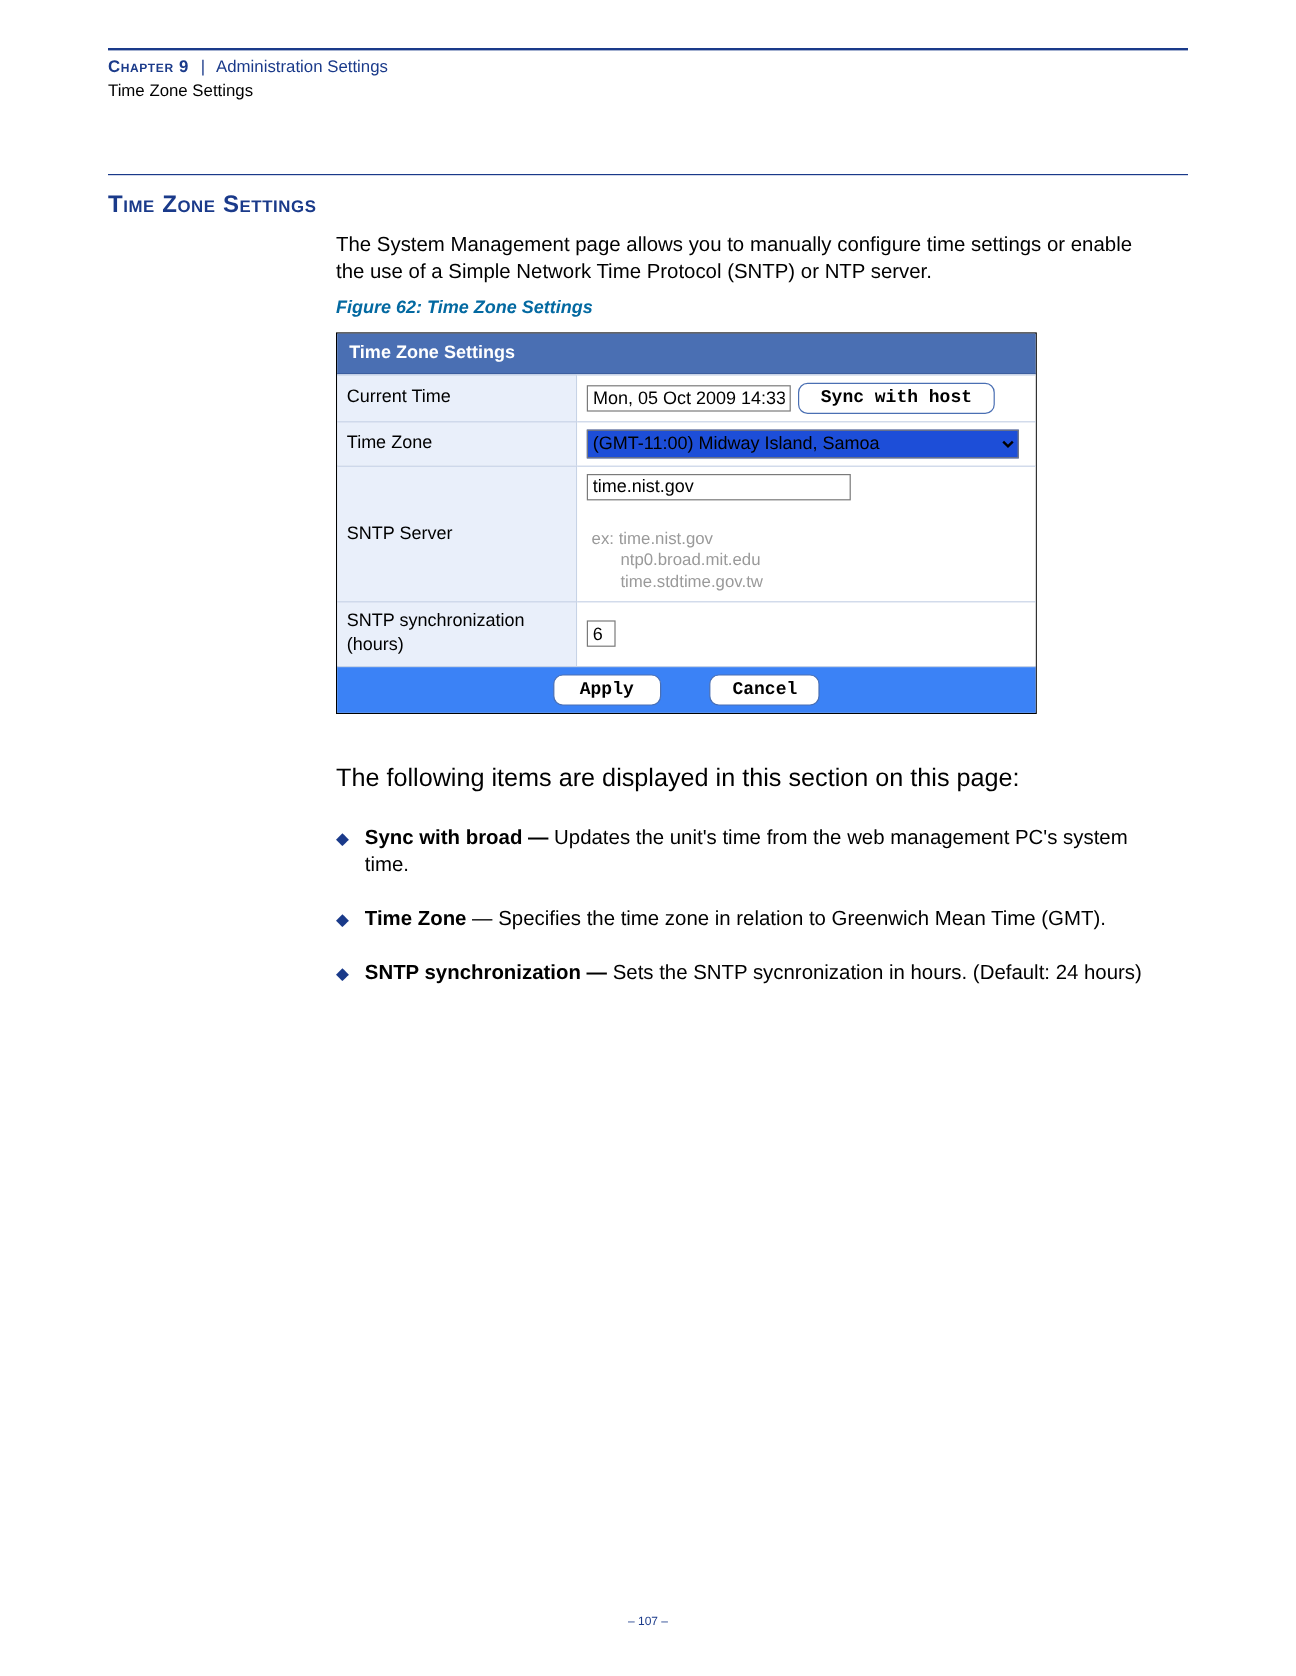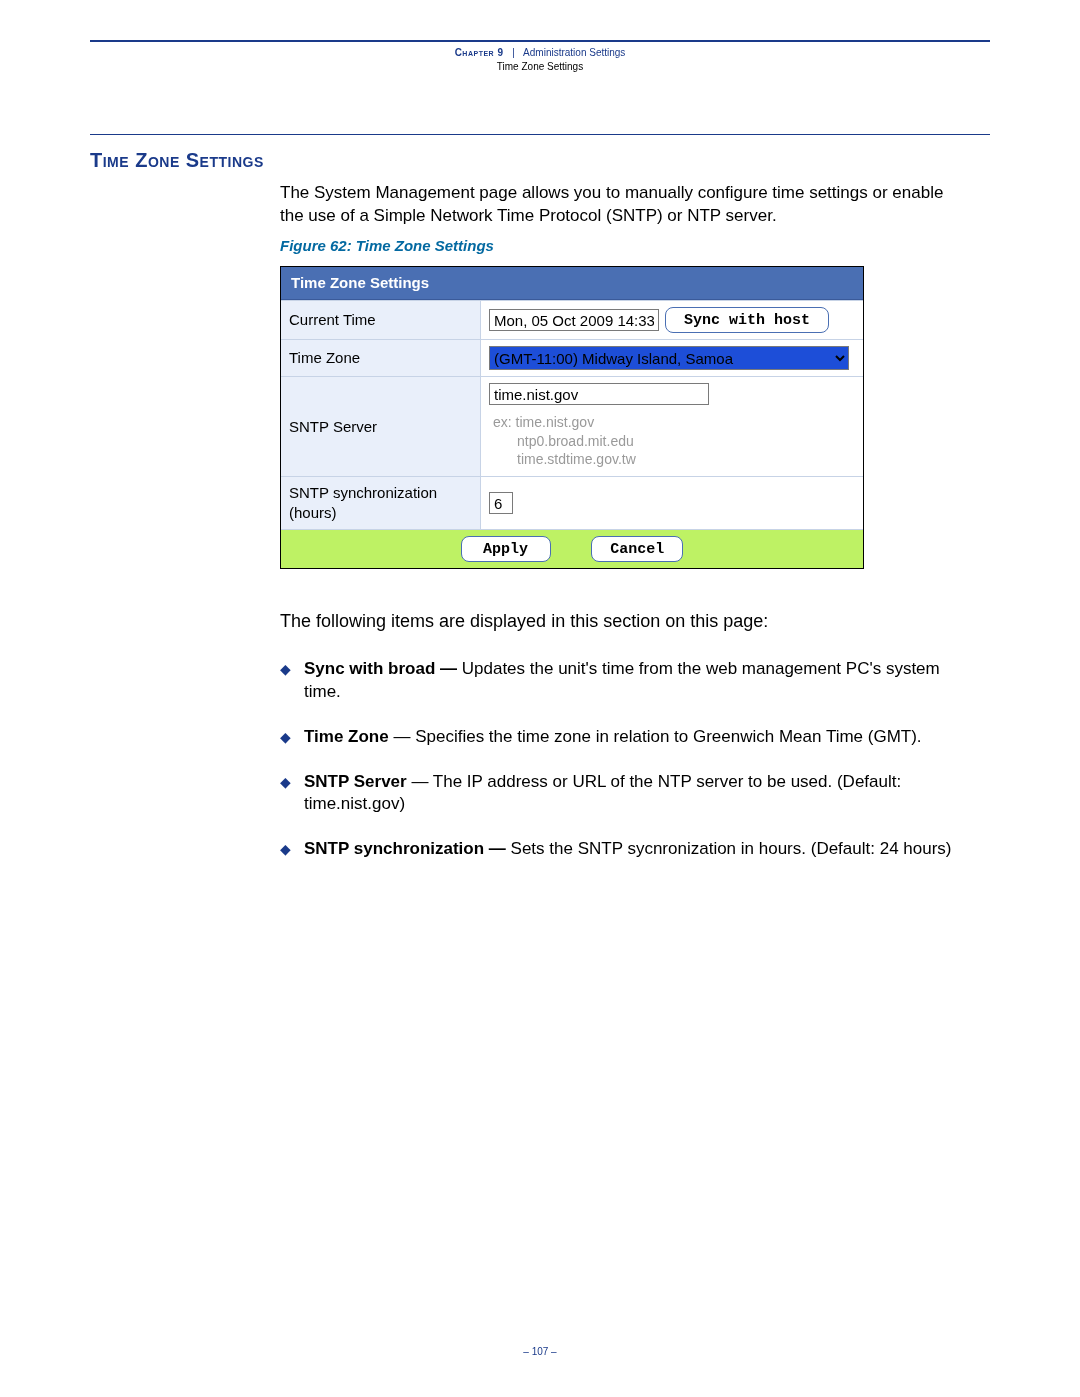--- a/index.html
+++ b/index.html
@@ -15,22 +15,22 @@
     height: 1397px;
     position: relative;
     box-sizing: border-box;
     padding: 40px 90px 40px 90px;
   }
   .top-rule {
     border-top: 2px solid #1a3a8a;
     margin-bottom: 4px;
   }
   .header-lines {
-    text-align: center;
-    font-size: 10px;
+    text-align: left;
+    font-size: 14px;
     line-height: 1.4;
   }
   .header-chapter {
     color: #1a3a8a;
     font-weight: bold;
     font-variant: small-caps;
     letter-spacing: 0.5px;
   }
   .header-sep {
     color: #1a3a8a;
@@ -141,42 +141,42 @@
     padding: 2px 18px;
     height: 26px;
     box-sizing: border-box;
     cursor: pointer;
   }
   .sync-button { margin-left: 6px; padding: 2px 24px; font-weight: bold; }
   .example-text {
     color: #9a9a9a;
     font-size: 14px;
     font-family: Arial, sans-serif;
-    margin-top: 8px;
+    margin-top: 22px;
     width: 100%;
     line-height: 1.3;
     padding-left: 4px;
   }
   .example-text .indent { display:block; padding-left: 24px; }
   .panel-footer {
     border-top: 1px solid #c7d3e6;
     padding: 6px;
     text-align: center;
-    background: #bef264;
+    background: #3b82f6;
   }
   .panel-footer button {
     margin: 0 18px;
     font-weight: bold;
     min-width: 90px;
   }
 
   
   .items-lead {
     margin-bottom: 24px;
-    font-size: 18px;
+    font-size: 21px;
   }
   ul.diamond-list {
     list-style: none;
     padding: 0;
     margin: 0;
   }
   ul.diamond-list li {
     position: relative;
     padding-left: 24px;
     margin-bottom: 22px;
@@ -270,23 +270,20 @@
       <div class="items-lead">The following items are displayed in this section on this page:</div>
 
       <ul class="diamond-list">
         <li>
           <span class="term">Sync with broad — </span><span></span><span>Updates the unit's time from the web management PC's system time.</span>
         </li>
         <li>
           <span class="term">Time Zone</span><span> — </span><span>Specifies the time zone in relation to Greenwich Mean Time (GMT).</span>
         </li>
         <li>
-          <span class="term">SNTP Server</span><span> — </span><span>The IP address or URL of the NTP server to be used. (Default: time.nist.gov)</span>
-        </li>
-        <li>
           <span class="term">SNTP synchronization — </span><span></span><span>Sets the SNTP sycnronization in hours. (Default: 24 hours)</span>
         </li>
       </ul>
 
     </div>
   </div>
 
   <div class="page-number">–  107  –</div>
 </div>
 

